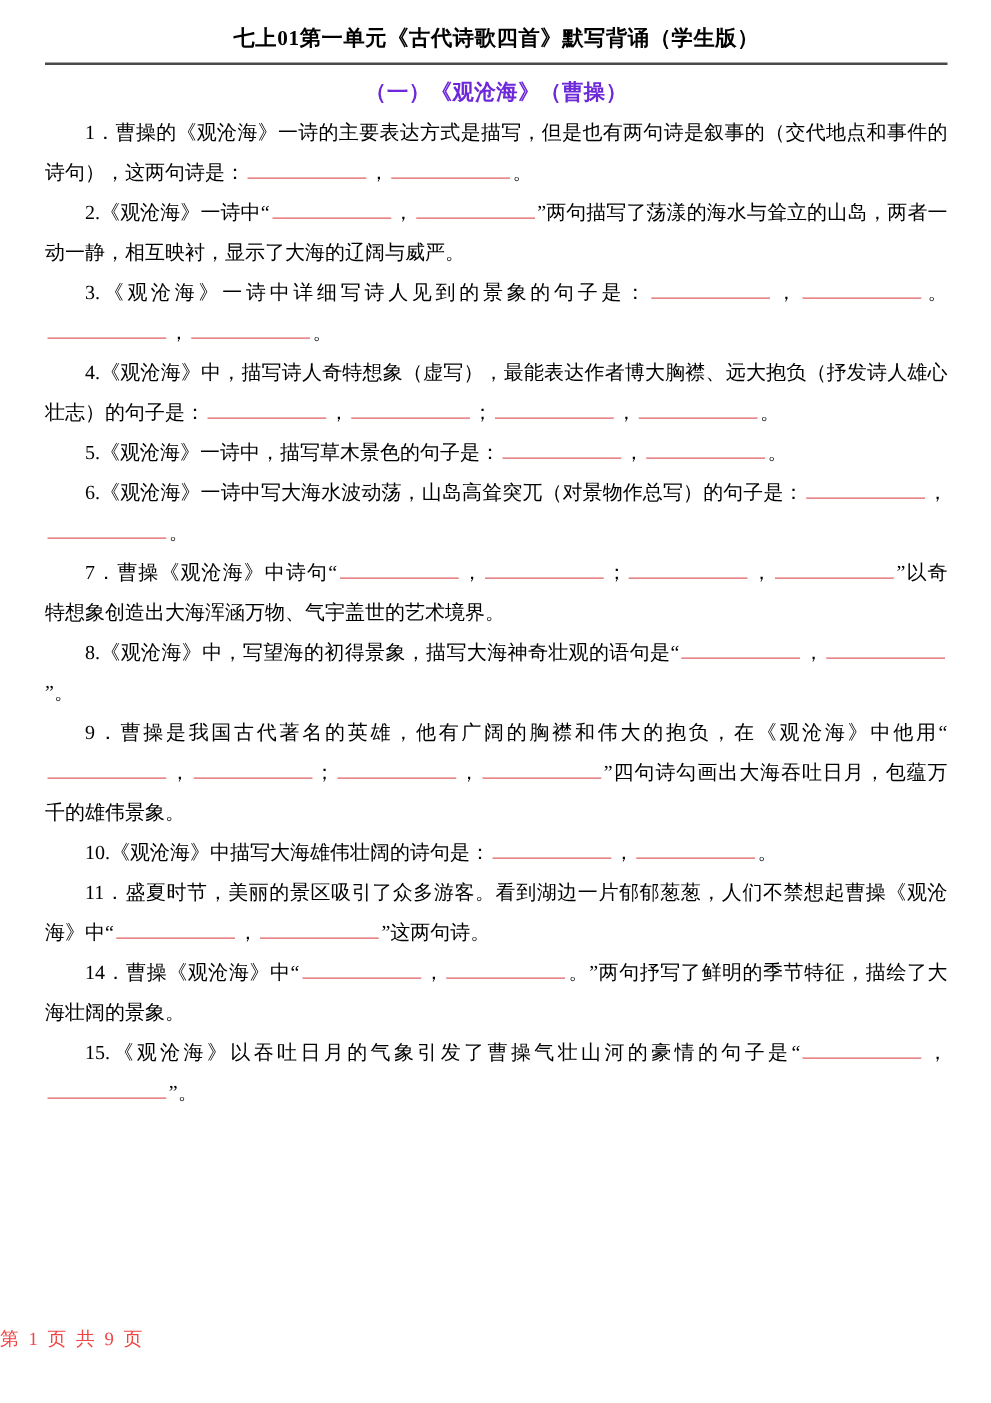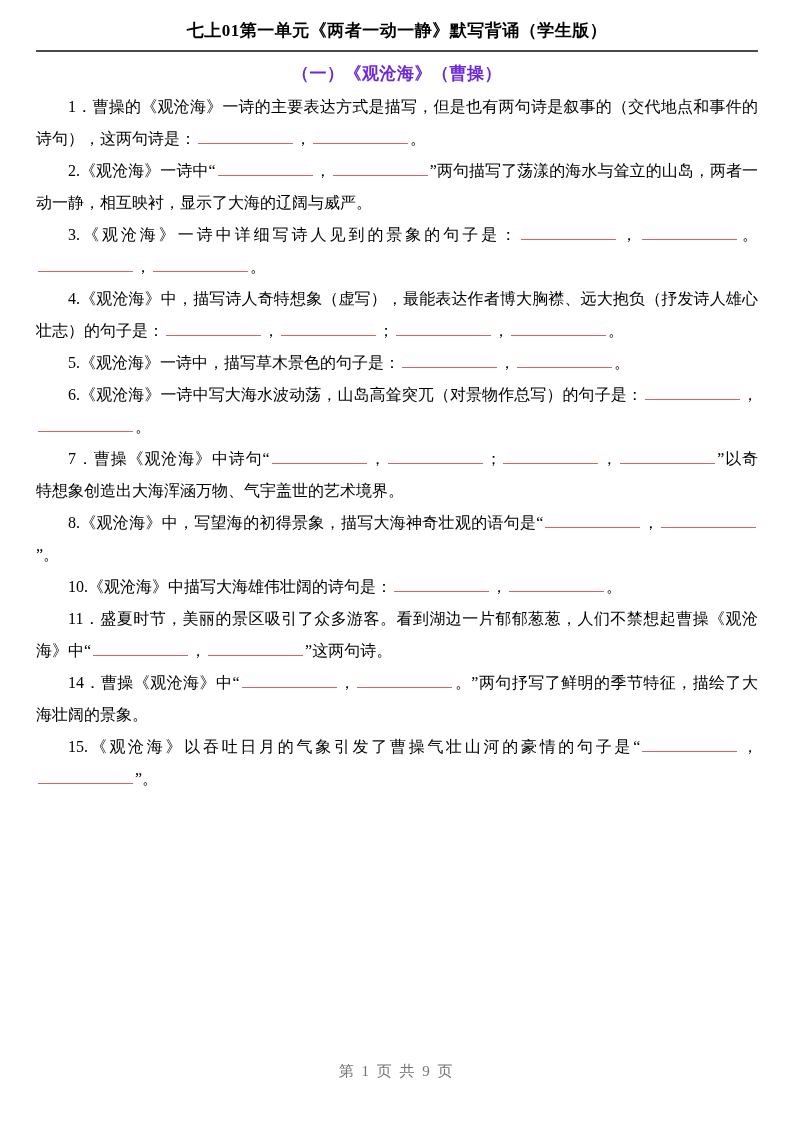--- a/index.html
+++ b/index.html
@@ -24,42 +24,43 @@
   p.q{
     font-size:16px;line-height:32px;margin:0;text-indent:2em;
     text-align:justify;word-break:break-all;
   }
   .blank{
     display:inline-block;width:95px;height:13px;
     border-bottom:1.5px solid #e06060;margin:0 2px;
   }
   .blank.long{width:118px;}
   .page-footer{
-    position:absolute;left:0;right:0;top:1062px;text-align:center;
-    font-size:15px;color:#737373;letter-spacing:2px;
+    position:absolute;left:0;right:0;top:1062px;text-align:left;
+    font-size:15px;color:#ef4444;letter-spacing:2px;
   }
 </style>
 </head>
 <body>
 
 <div class="content">
 
-  <div class="doc-title">七上01第一单元《两者一动一静》默写背诵（学生版）</div>
+  <div class="doc-title">七上01第一单元《古代诗歌四首》默写背诵（学生版）</div>
   <hr class="header-rule">
 
   <div>
     <div class="sec-heading">（一）《观沧海》（曹操）</div>
     <p class="q">1．曹操的《观沧海》一诗的主要表达方式是描写，但是也有两句诗是叙事的（交代地点和事件的诗句），这两句诗是：<span class="blank"></span>，<span class="blank"></span>。</p>
     <p class="q">2.《观沧海》一诗中“<span class="blank"></span>，<span class="blank"></span>”两句描写了荡漾的海水与耸立的山岛，两者一动一静，相互映衬，显示了大海的辽阔与威严。</p>
     <p class="q">3.《观沧海》一诗中详细写诗人见到的景象的句子是：<span class="blank"></span>，<span class="blank"></span>。<span class="blank"></span>，<span class="blank"></span>。</p>
     <p class="q">4.《观沧海》中，描写诗人奇特想象（虚写），最能表达作者博大胸襟、远大抱负（抒发诗人雄心壮志）的句子是：<span class="blank"></span>，<span class="blank"></span>；<span class="blank"></span>，<span class="blank"></span>。</p>
     <p class="q">5.《观沧海》一诗中，描写草木景色的句子是：<span class="blank"></span>，<span class="blank"></span>。</p>
     <p class="q">6.《观沧海》一诗中写大海水波动荡，山岛高耸突兀（对景物作总写）的句子是：<span class="blank"></span>，<span class="blank"></span>。</p>
     <p class="q">7．曹操《观沧海》中诗句“<span class="blank"></span>，<span class="blank"></span>；<span class="blank"></span>，<span class="blank"></span>”以奇特想象创造出大海浑涵万物、气宇盖世的艺术境界。</p>
     <p class="q">8.《观沧海》中，写望海的初得景象，描写大海神奇壮观的语句是“<span class="blank"></span>，<span class="blank"></span>”。</p>
+    <p class="q">9．曹操是我国古代著名的英雄，他有广阔的胸襟和伟大的抱负，在《观沧海》中他用“<span class="blank"></span>，<span class="blank"></span>；<span class="blank"></span>，<span class="blank"></span>”四句诗勾画出大海吞吐日月，包蕴万千的雄伟景象。</p>
     <p class="q">10.《观沧海》中描写大海雄伟壮阔的诗句是：<span class="blank"></span>，<span class="blank"></span>。</p>
     <p class="q">11．盛夏时节，美丽的景区吸引了众多游客。看到湖边一片郁郁葱葱，人们不禁想起曹操《观沧海》中“<span class="blank"></span>，<span class="blank"></span>”这两句诗。</p>
     <p class="q">14．曹操《观沧海》中“<span class="blank"></span>，<span class="blank"></span>。”两句抒写了鲜明的季节特征，描绘了大海壮阔的景象。</p>
     <p class="q">15.《观沧海》以吞吐日月的气象引发了曹操气壮山河的豪情的句子是“<span class="blank"></span>，<span class="blank"></span>”。</p>
   </div>
 
 
 </div>
 
 <div class="page-footer">第 1 页 共 9 页</div>

